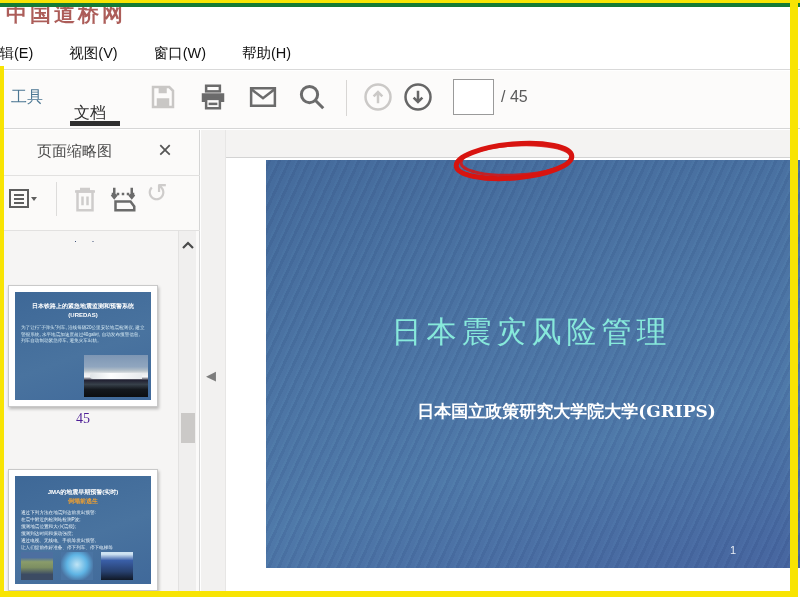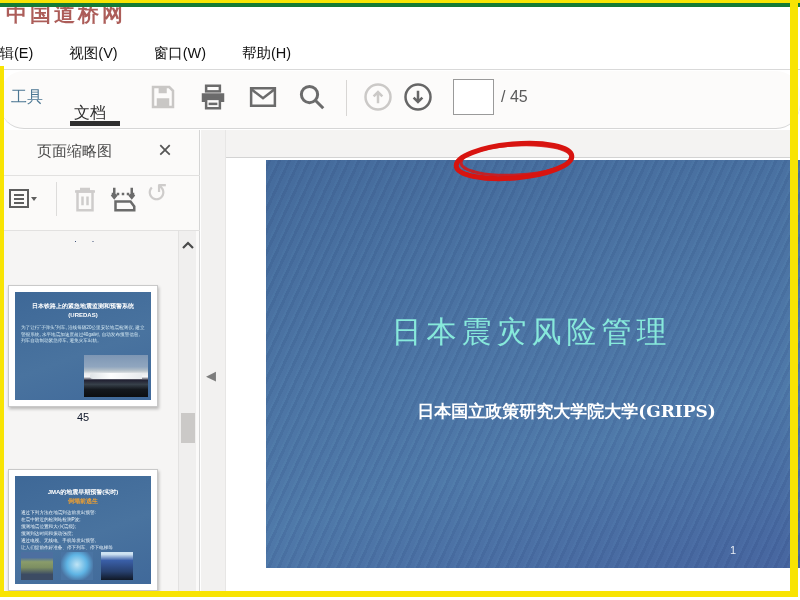--- a/index.html
+++ b/index.html
@@ -23,21 +23,21 @@
     font-size:21px; font-weight:bold; letter-spacing:3px; color:rgba(140,30,25,0.72); white-space:nowrap; }
 
   
   #menubar { position:absolute; left:0; top:37px; width:800px; height:33px; background:#fff;
     border-bottom:1px solid #d9d9d9; display:flex; align-items:center; }
   .menu-item { font-size:14.5px; color:#111; margin-right:36px; white-space:nowrap; cursor:default; }
   .menu-item:first-child { margin-left:-15px; }
 
   
   #toolbar { position:absolute; left:0; top:71px; width:800px; height:58px; background:#fcfbfa;
-    border-bottom:1px solid #d6d6d6;border-radius:24px; }
+    border-bottom:1px solid #d6d6d6; }
   .tb-tab { position:absolute; top:16px; font-size:16px; white-space:nowrap; cursor:pointer; }
   #tab-tools { left:11px; color:#4c7793; }
   #tab-document { left:74px; color:#2f2f2f;margin-top:16px; }
   #tab-underline { position:absolute; left:70px; top:50px; width:50px; height:5px; background:#2f2f2f; }
   .tb-icon { position:absolute; top:11px; width:30px; height:30px; cursor:pointer; }
   .tb-icon svg { width:100%; height:100%; }
   #ic-save   { left:148px; color:#c9c7c5; }
   #ic-print  { left:198px; color:#6b6b6b; }
   #ic-mail   { left:248px; color:#6b6b6b; }
   #ic-search { left:297px; color:#6b6b6b; }
@@ -66,21 +66,21 @@
   #pt-rotate { left:146px; top:2px; font-size:26px; color:#cecccb; cursor:pointer; position:absolute; }
 
   #thumb-list { position:absolute; left:0; top:101px; width:178px; height:360px; background:#f6f5f4; overflow:hidden; }
   #dots-remnant { position:absolute; left:74px; top:5px; font-size:9px; color:#223a66; letter-spacing:6px; }
   .thumb-card { position:absolute; left:8px; width:150px; height:122px; background:#fff;
     border:1px solid #c9c9c9; box-shadow:1px 2px 3px rgba(0,0,0,0.25); cursor:pointer; }
   #card-45 { top:54px; }
   #card-46 { top:238px; }
   .mini-slide { position:absolute; left:6px; top:6px; width:136px; height:108px;
     background:linear-gradient(160deg,#3e6897 0%,#49739f 55%,#40699a 100%); overflow:hidden; }
-  .thumb-label { position:absolute; left:0; width:166px; text-align:center; font-size:11px; color:#0f172a; }
+  .thumb-label { position:absolute; left:0; width:166px; text-align:center; font-size:14px; color:#4c1d95;font-family:Liberation Serif, serif; }
   #label-45 { top:180px; }
   .ms-title { color:#fff; font-weight:bold; font-size:6px; text-align:center; margin-top:10px; line-height:1.5; }
   .ms-sub { color:#f0a030; font-weight:bold; font-size:6px; text-align:center; line-height:1.4; }
   .ms-bullets { margin:5px 4px 0 6px; }
   .ms-line { color:#d8ecf5; font-size:4.6px; line-height:1.45; }
   .ms-line2 { color:#eef6fb; font-size:4.6px; line-height:1.5; }
   #train-photo { position:absolute; right:3px; bottom:3px; width:64px; height:42px;
     background:
       linear-gradient(#7d96b4 0%,#90a6bf 28%, #b9c3ca 38%, #e8eaec 44%, #f5f6f7 52%, #223 60%, #37404a 70%, #14181d 82%, #0c0e11 100%); }
   #train-photo:before { content:""; position:absolute; left:6px; top:18px; width:52px; height:6px;

